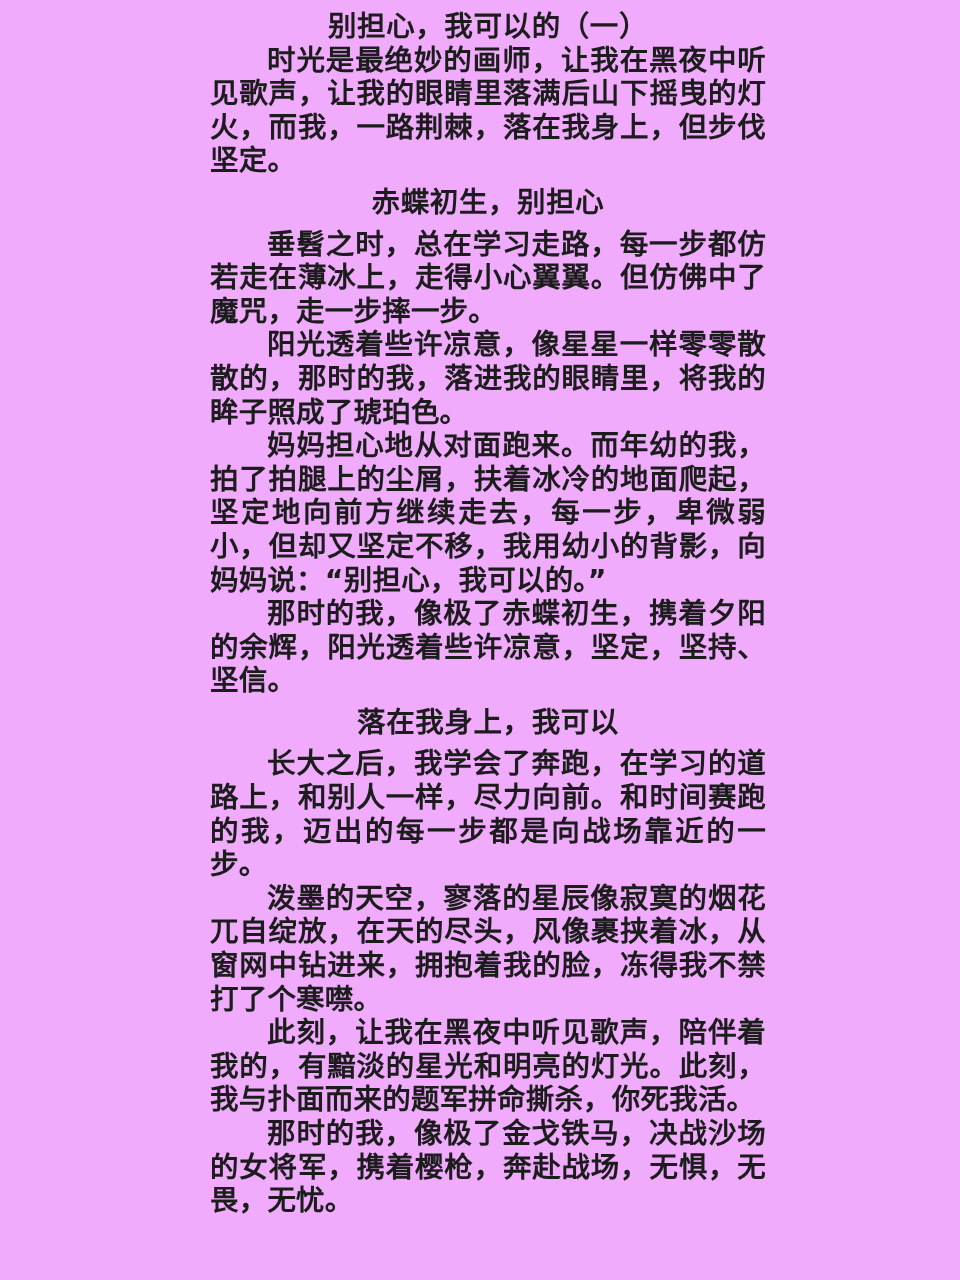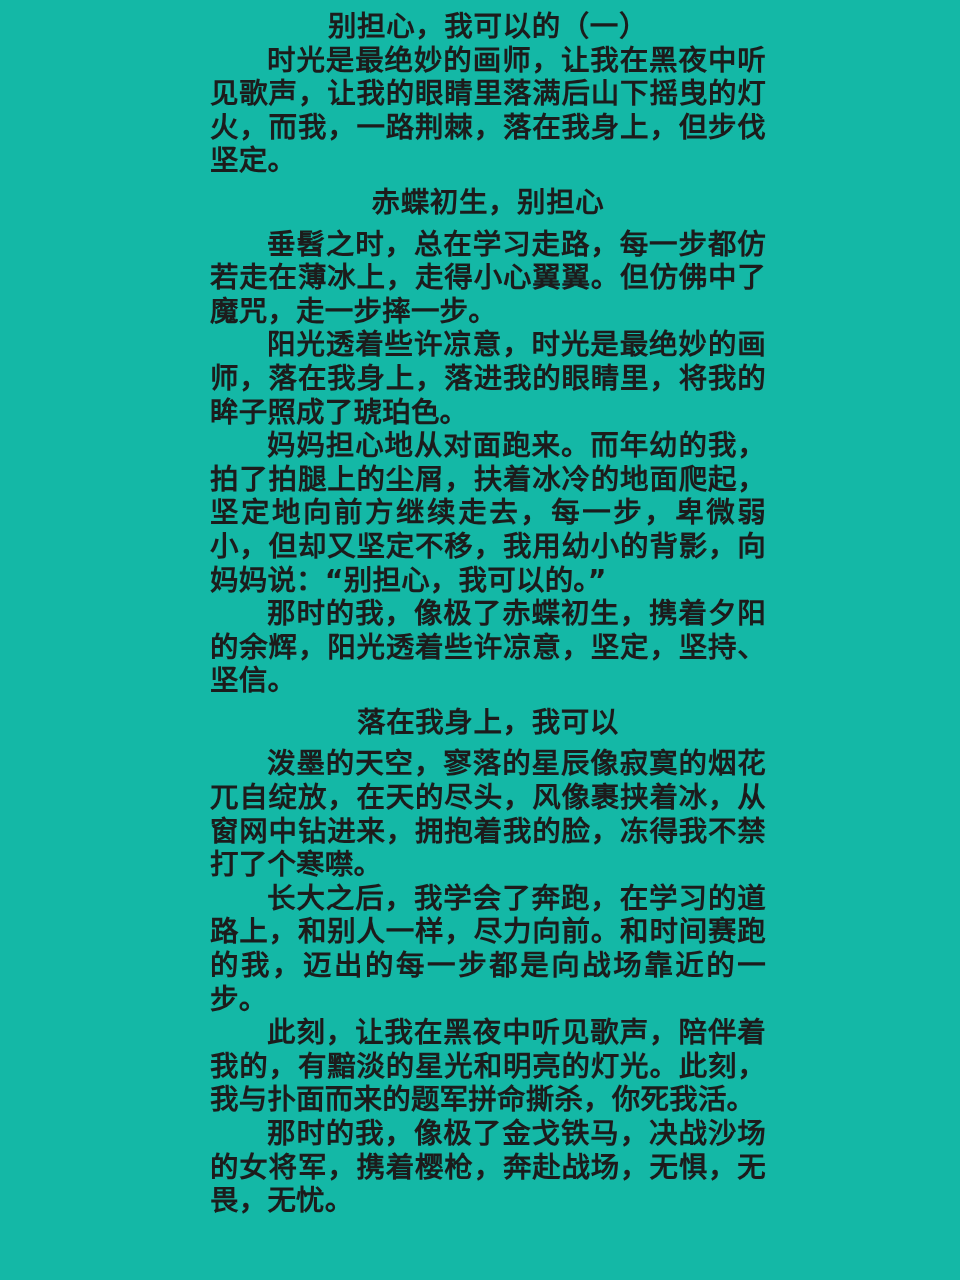--- a/index.html
+++ b/index.html
@@ -14,21 +14,21 @@
     font-family: "DejaVu Sans", "Liberation Sans", sans-serif;
     color: #1c1c1c;
     overflow: hidden;
   }
 
   .page {
     box-sizing: border-box;
     width: 960px;
     height: 1280px;
     padding: 10px 194px 0 210px;
-    background: #14b8a6;
+    background: #f0abfc;
   }
 
   .doc-title {
     font-size: 28.5px;
     line-height: 33.6px;
     text-align: center;
     letter-spacing: 0.6px;
     font-weight: 600;
     margin: 0;
     white-space: nowrap;
@@ -74,30 +74,30 @@
 
   <h1 class="doc-title">别担心，我可以的（一）</h1>
 
   <p class="para">时光是最绝妙的画师，让我在黑夜中听见歌声，让我的眼睛里落满后山下摇曳的灯火，而我，一路荆棘，落在我身上，但步伐坚定。</p>
 
 
   <h2 class="section-heading">赤蝶初生，别担心</h2>
 
   <p class="para">垂髫之时，总在学习走路，每一步都仿若走在薄冰上，走得小心翼翼。但仿佛中了魔咒，走一步摔一步。</p>
 
-  <p class="para">阳光透着些许凉意，时光是最绝妙的画师，落在我身上，落进我的眼睛里，将我的眸子照成了琥珀色。</p>
+  <p class="para">阳光透着些许凉意，像星星一样零零散散的，那时的我，落进我的眼睛里，将我的眸子照成了琥珀色。</p>
 
   <p class="para">妈妈担心地从对面跑来。而年幼的我，拍了拍腿上的尘屑，扶着冰冷的地面爬起，坚定地向前方继续走去，每一步，卑微弱小，但却又坚定不移，我用幼小的背影，向妈妈说：“别担心，我可以的。”</p>
 
   <p class="para">那时的我，像极了赤蝶初生，携着夕阳的余辉，阳光透着些许凉意，坚定，坚持、坚信。</p>
 
   <h2 class="section-heading">落在我身上，我可以</h2>
 
+  <p class="para">长大之后，我学会了奔跑，在学习的道路上，和别人一样，尽力向前。和时间赛跑的我，迈出的每一步都是向战场靠近的一步。</p>
+
   <p class="para">泼墨的天空，寥落的星辰像寂寞的烟花兀自绽放，在天的尽头，风像裹挟着冰，从窗网中钻进来，拥抱着我的脸，冻得我不禁打了个寒噤。</p>
-
-  <p class="para">长大之后，我学会了奔跑，在学习的道路上，和别人一样，尽力向前。和时间赛跑的我，迈出的每一步都是向战场靠近的一步。</p>
 
   <p class="para">此刻，让我在黑夜中听见歌声，陪伴着我的，有黯淡的星光和明亮的灯光。此刻，我与扑面而来的题军拼命撕杀，你死我活。</p>
 
 
   <p class="para">那时的我，像极了金戈铁马，决战沙场的女将军，携着樱枪，奔赴战场，无惧，无畏，无忧。</p>
 
 </div>
 
 </body></html>

